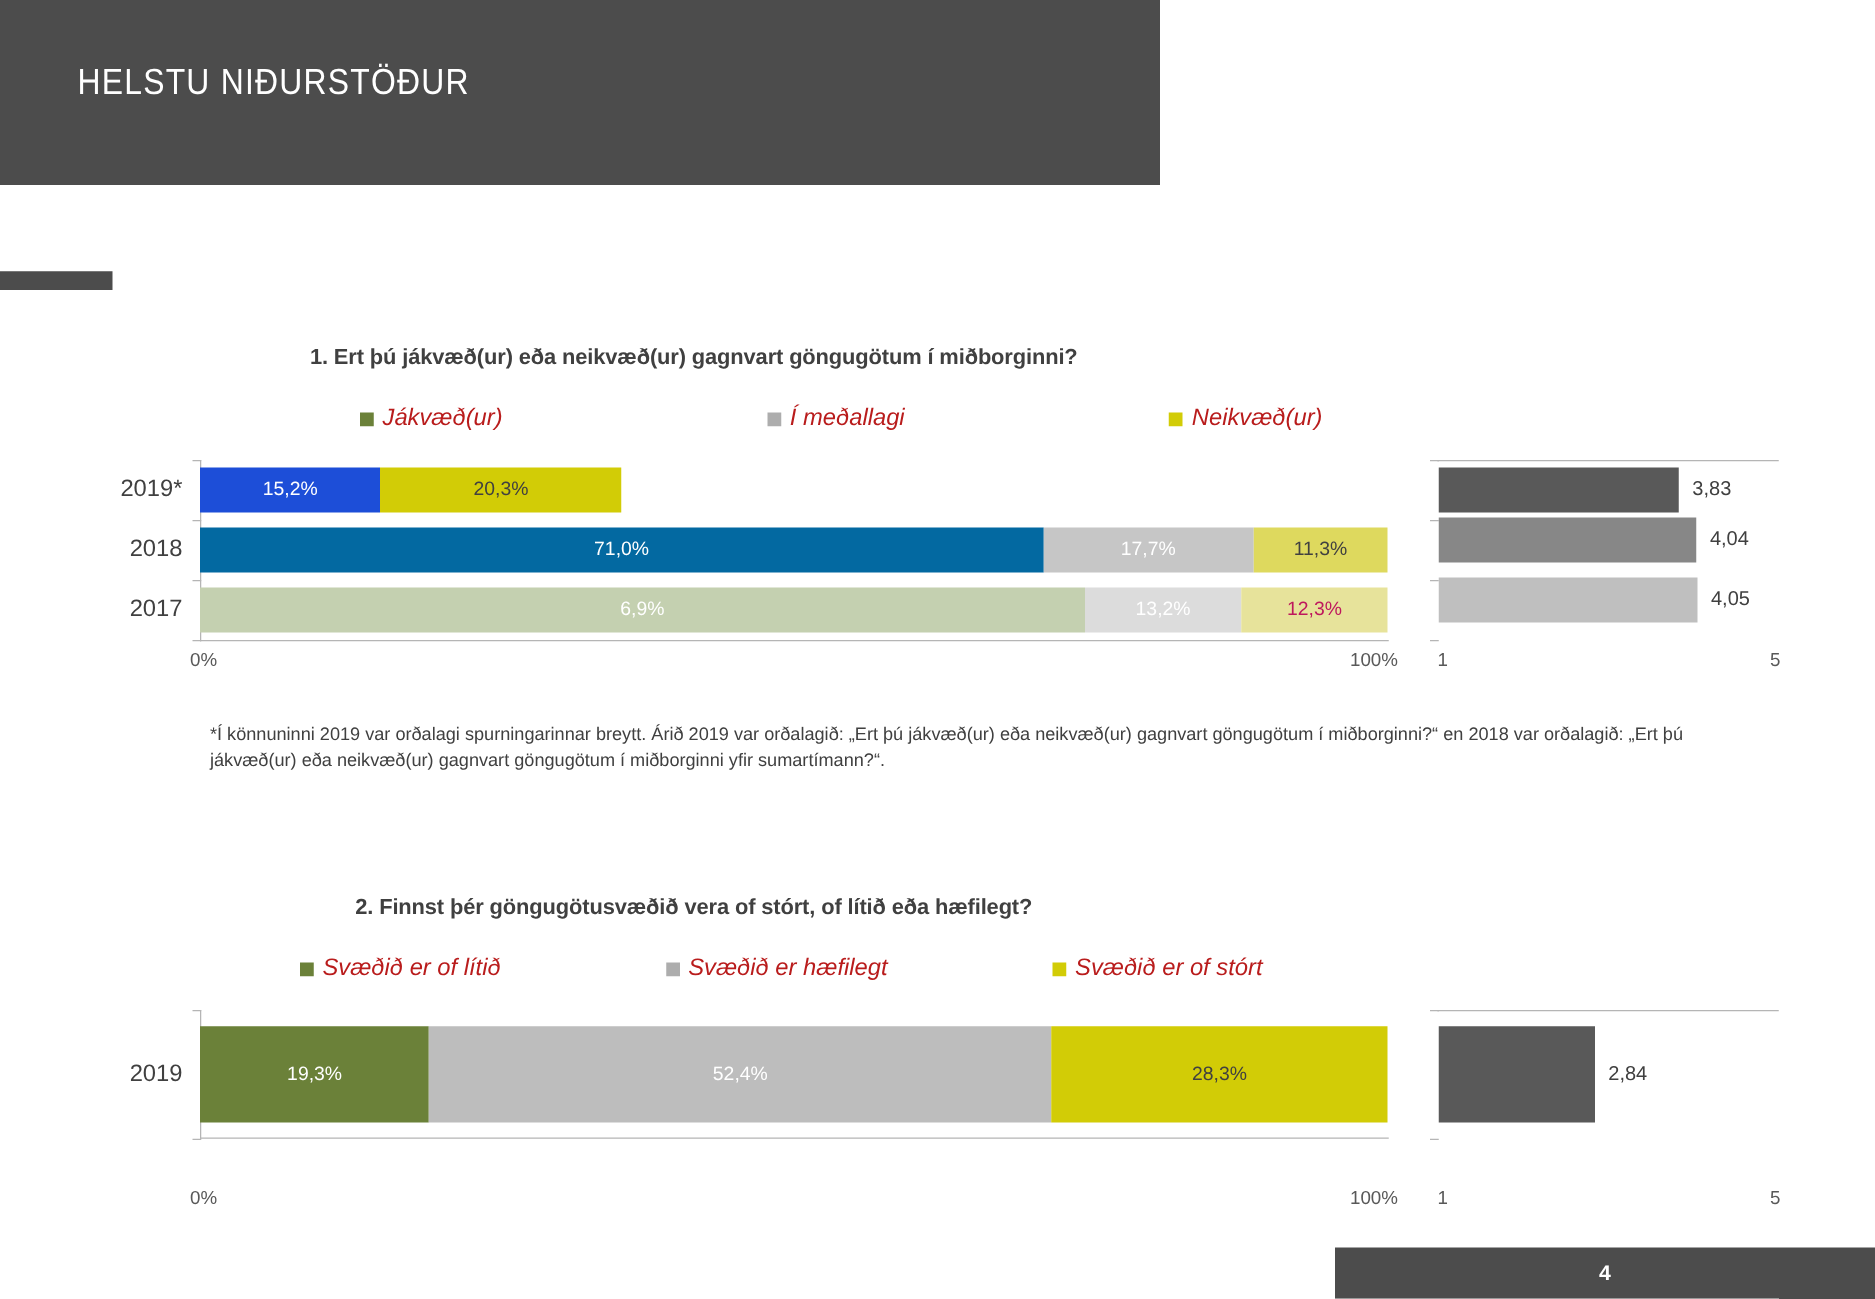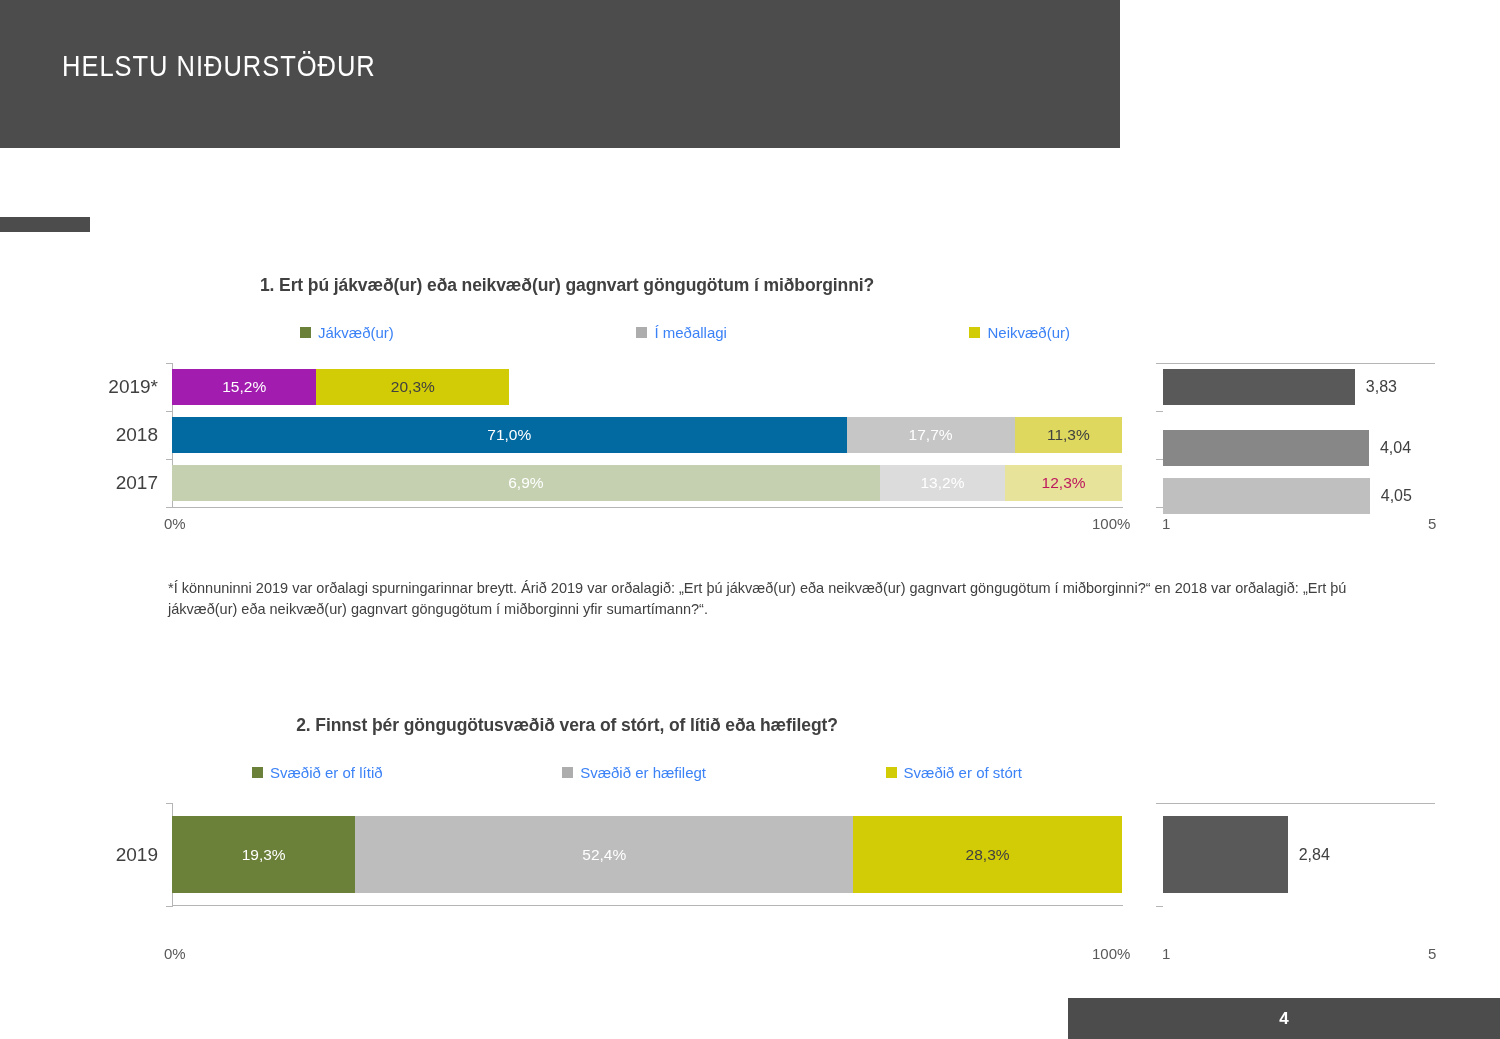--- a/index.html
+++ b/index.html
@@ -7,21 +7,21 @@
     width:1500px;height:1039px;
     background:#ffffff;
     font-family:"Liberation Sans", sans-serif;
     color:#404040;
     position:relative;
     overflow:hidden;
   }
 
   
   .header-bar{
-    position:absolute;left:0;top:0;width:1120px;height:148px;
+    position:absolute;left:0;top:0;width:928px;height:148px;
     background:#4c4c4c;
   }
   .header-title{
     position:absolute;left:62px;top:50px;
     font-size:29px;letter-spacing:1.1px;
     color:#ffffff;font-weight:400;
     transform:scaleX(0.88);transform-origin:left center;
     white-space:nowrap;
   }
   .logo-box{
@@ -38,39 +38,39 @@
     position:absolute;left:1068px;top:998px;width:432px;height:41px;
     background:#4c4c4c;
   }
   .footer-num{
     position:absolute;left:0;top:0;width:432px;height:41px;
     display:flex;align-items:center;justify-content:center;
     color:#ffffff;font-size:17px;font-weight:bold;
   }
 
   
-  .chart-block{position:absolute;left:12px;width:1436px;}
+  .chart-block{position:absolute;left:0;width:1436px;}
   #chart1{top:275px;}
   #chart2{top:715px;}
 
   .chart-title{
     text-align:center;width:1110px;margin:0;
     font-size:17.5px;font-weight:bold;color:#404040;
     letter-spacing:-0.1px;
   }
   #chart2 .chart-title{width:1110px;}
 
   .legend{
     display:flex;width:770px;margin:28px 0 0 288px;
     justify-content:space-between;
   }
   #chart2 .legend{width:770px;margin-left:240px;}
   .legend-item{display:flex;align-items:center;gap:7px;}
   .legend-swatch{width:11px;height:11px;display:inline-block;}
-  .legend-label{font-size:15px;color:#3b82f6;white-space:nowrap;}
+  .legend-label{font-size:19px;color:#b91c1c;white-space:nowrap;font-style:italic;}
 
   
   .plot-wrap{position:relative;margin-top:22px;height:175px;padding-left:12px;}
   #chart2 .plot-wrap{height:135px;}
 
   .axis-frame{
     position:absolute;left:160px;top:0;width:950px;bottom:30px;
     border-left:1.6px solid #b5b5b5;
     border-bottom:1.6px solid #b5b5b5;
   }
@@ -149,21 +149,21 @@
       <div class="tick" style="top:0px"></div>
       <div class="tick" style="top:48px"></div>
       <div class="tick" style="top:96px"></div>
       <div class="tick" style="top:144px"></div>
     </div>
 
     <div class="rows">
 
       <div class="row" style="height:36px;margin-top:6px;">
         <span class="row-label">2019*</span>
-        <div class="seg" style="width:15.2%;background:#a21caf;color:#fff">
+        <div class="seg" style="width:15.2%;background:#1d4ed8;color:#fff">
           <span>15,2%</span>
         </div>
         <div class="seg" style="width:20.3%;background:#d2cc06;color:#404040">
           <span>20,3%</span>
         </div>
       </div>
 
       <div class="row" style="height:36px;margin-top:12px;">
         <span class="row-label">2018</span>
         <div class="seg" style="width:71.0%;background:#0369a1;color:#fff">
@@ -199,21 +199,21 @@
         <div class="tick" style="top:0px"></div>
         <div class="tick" style="top:48px"></div>
         <div class="tick" style="top:96px"></div>
         <div class="tick" style="top:144px"></div>
       </div>
       <div class="mini-rows">
         <div class="mini-row" style="height:36px;margin-top:6px;">
           <div class="mini-bar" style="width:70.8%;background:#595959"></div>
           <span class="mini-val">3,83</span>
         </div>
-        <div class="mini-row" style="height:36px;margin-top:25px;">
+        <div class="mini-row" style="height:36px;margin-top:4px;">
           <div class="mini-bar" style="width:76.0%;background:#878787"></div>
           <span class="mini-val">4,04</span>
         </div>
         <div class="mini-row" style="height:36px;margin-top:12px;">
           <div class="mini-bar" style="width:76.3%;background:#bfbfbf"></div>
           <span class="mini-val">4,05</span>
         </div>
       </div>
       <span class="axis-lab" style="left:0px;top:152px">1</span>
       <span class="axis-lab" style="left:266px;top:152px">5</span>

